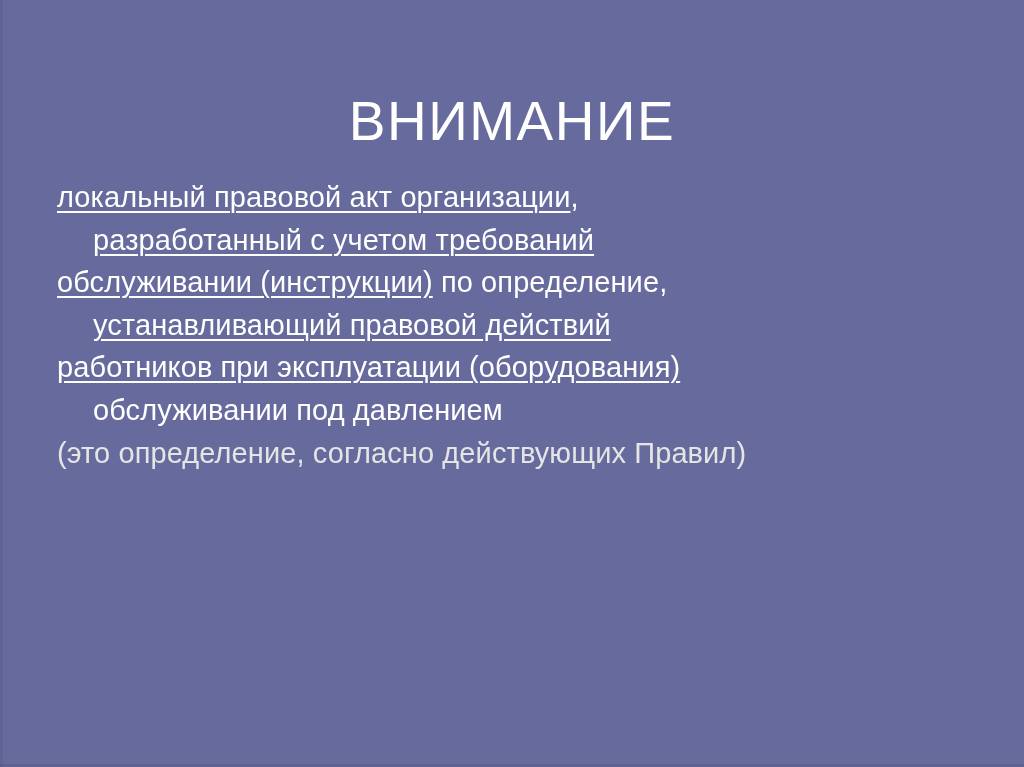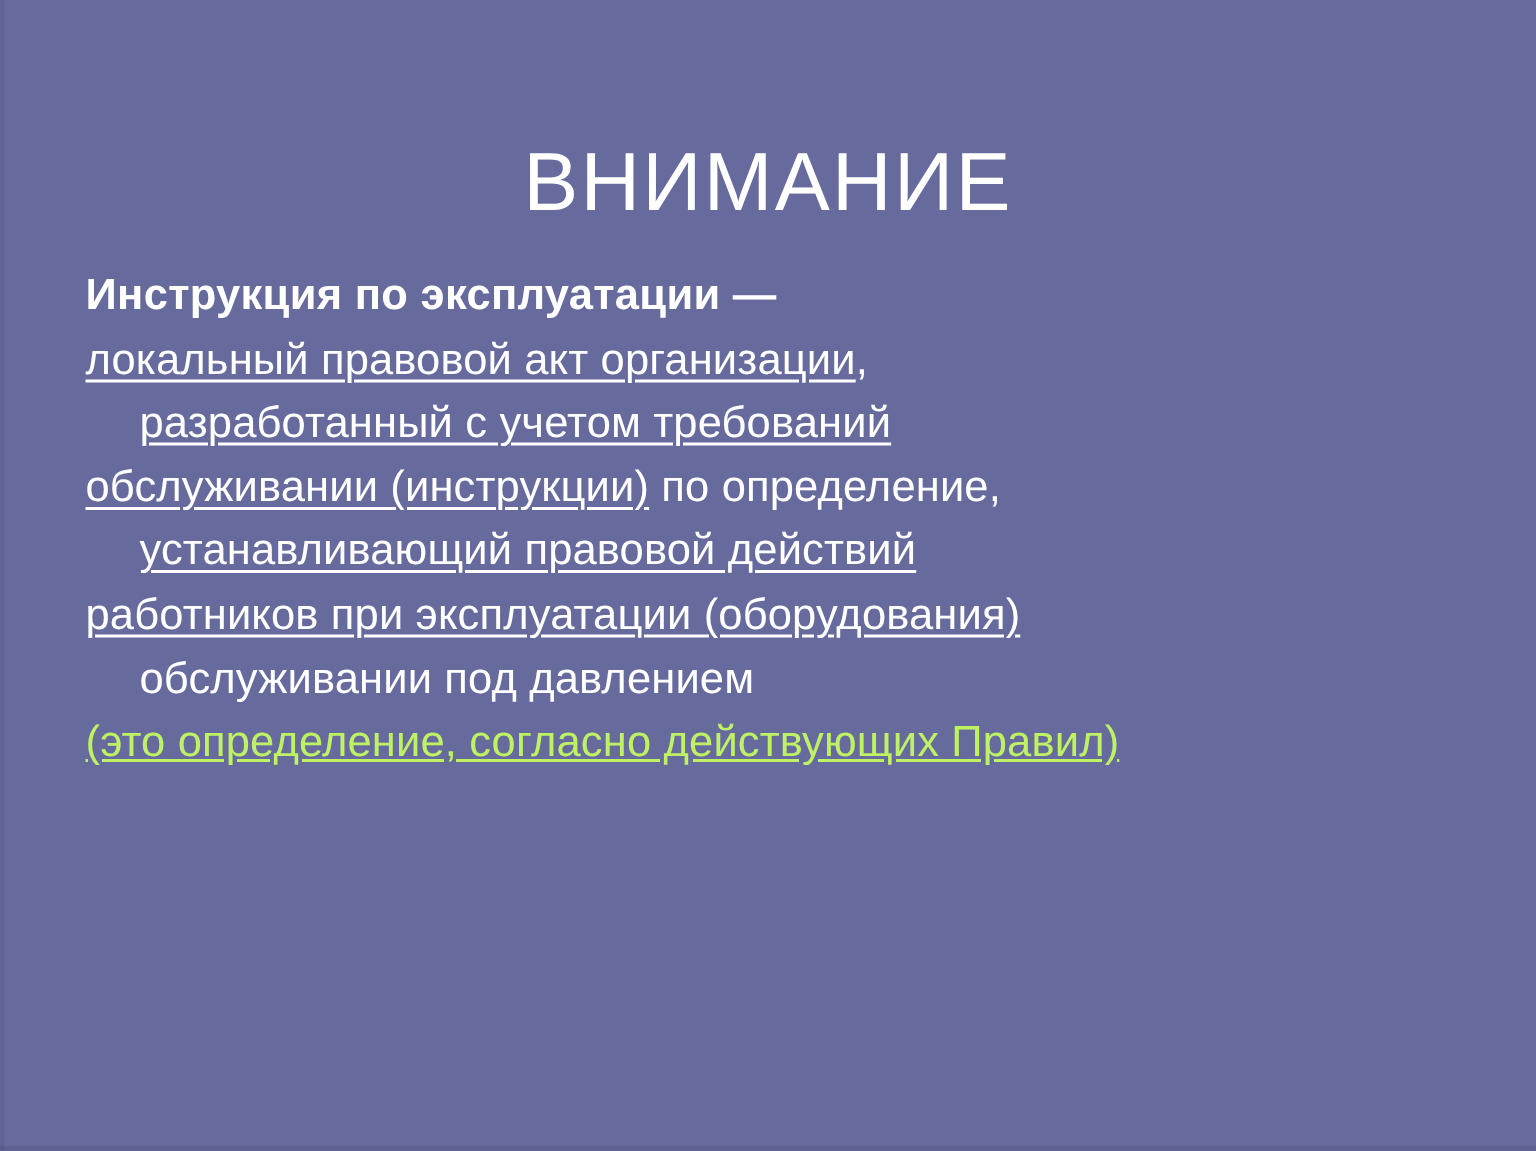--- a/index.html
+++ b/index.html
@@ -62,39 +62,37 @@
   .body-line.lead {
     font-weight: bold;
     letter-spacing: 0.2px;
   }
 
   .body-line.indent {
     padding-left: 36px;
   }
 
   .body-line.accent {
-    color: #bef264;
-    text-decoration: underline;
+    color: #e5e5e5;
   }
 
   .u {
     text-decoration: underline;
     text-decoration-thickness: 2px;
     text-underline-offset: 4px;
   }
 </style>
 </head>
 <body>
 
 <div class="slide" style="background: rgb(102, 106, 156);">
 
   <h1 class="slide-title" style="color: rgb(255, 255, 255);">ВНИМАНИЕ</h1>
 
   <div class="body-block">
-    <div class="body-line lead"><span>Инструкция  по эксплуатации —</span></div>
     <div class="body-line"><span class="u">локальный  правовой  акт  организации</span><span>,</span></div>
     <div class="body-line indent"><span class="u">разработанный  с учетом  требований</span></div>
     <div class="body-line"><span class="u">обслуживании  (инструкции)</span><span>  по определение,</span></div>
     <div class="body-line indent"><span class="u">устанавливающий  правовой  действий</span></div>
     <div class="body-line"><span class="u">работников при эксплуатации (оборудования)</span></div>
     <div class="body-line indent"><span>обслуживании под давлением</span></div>
     <div class="body-line accent"><span>(это определение, согласно действующих Правил)</span></div>
   </div>
 
 </div>

